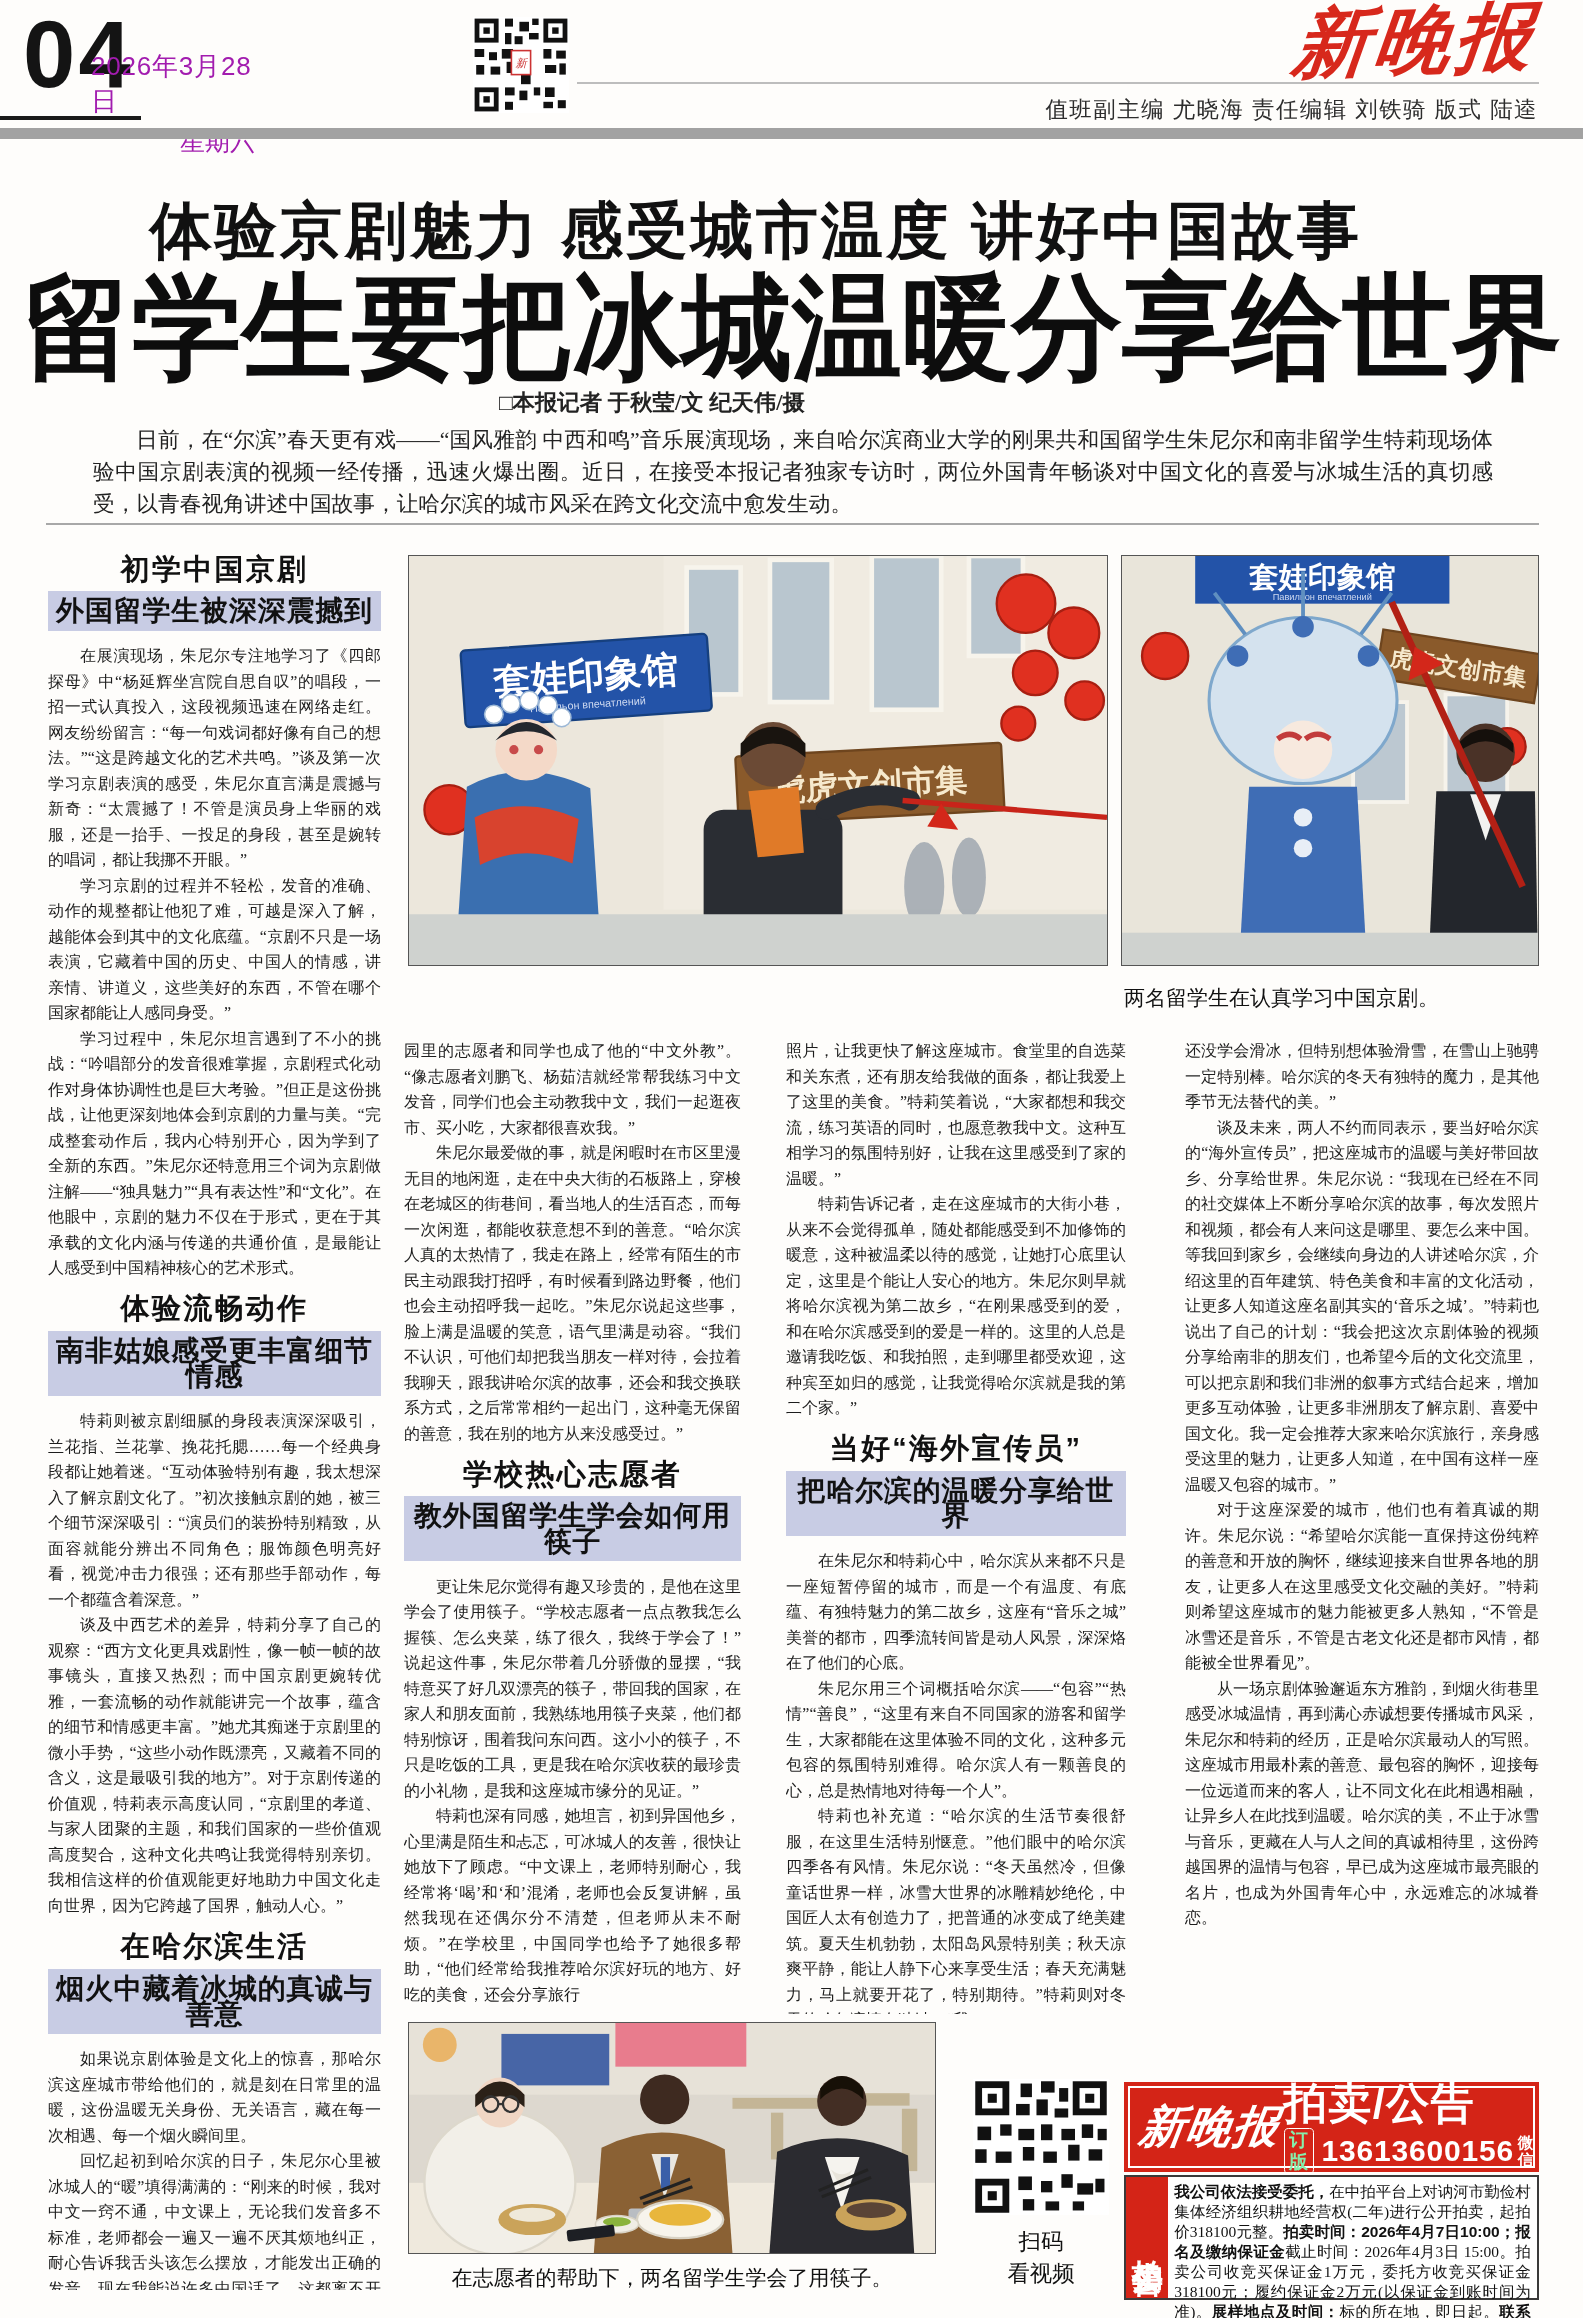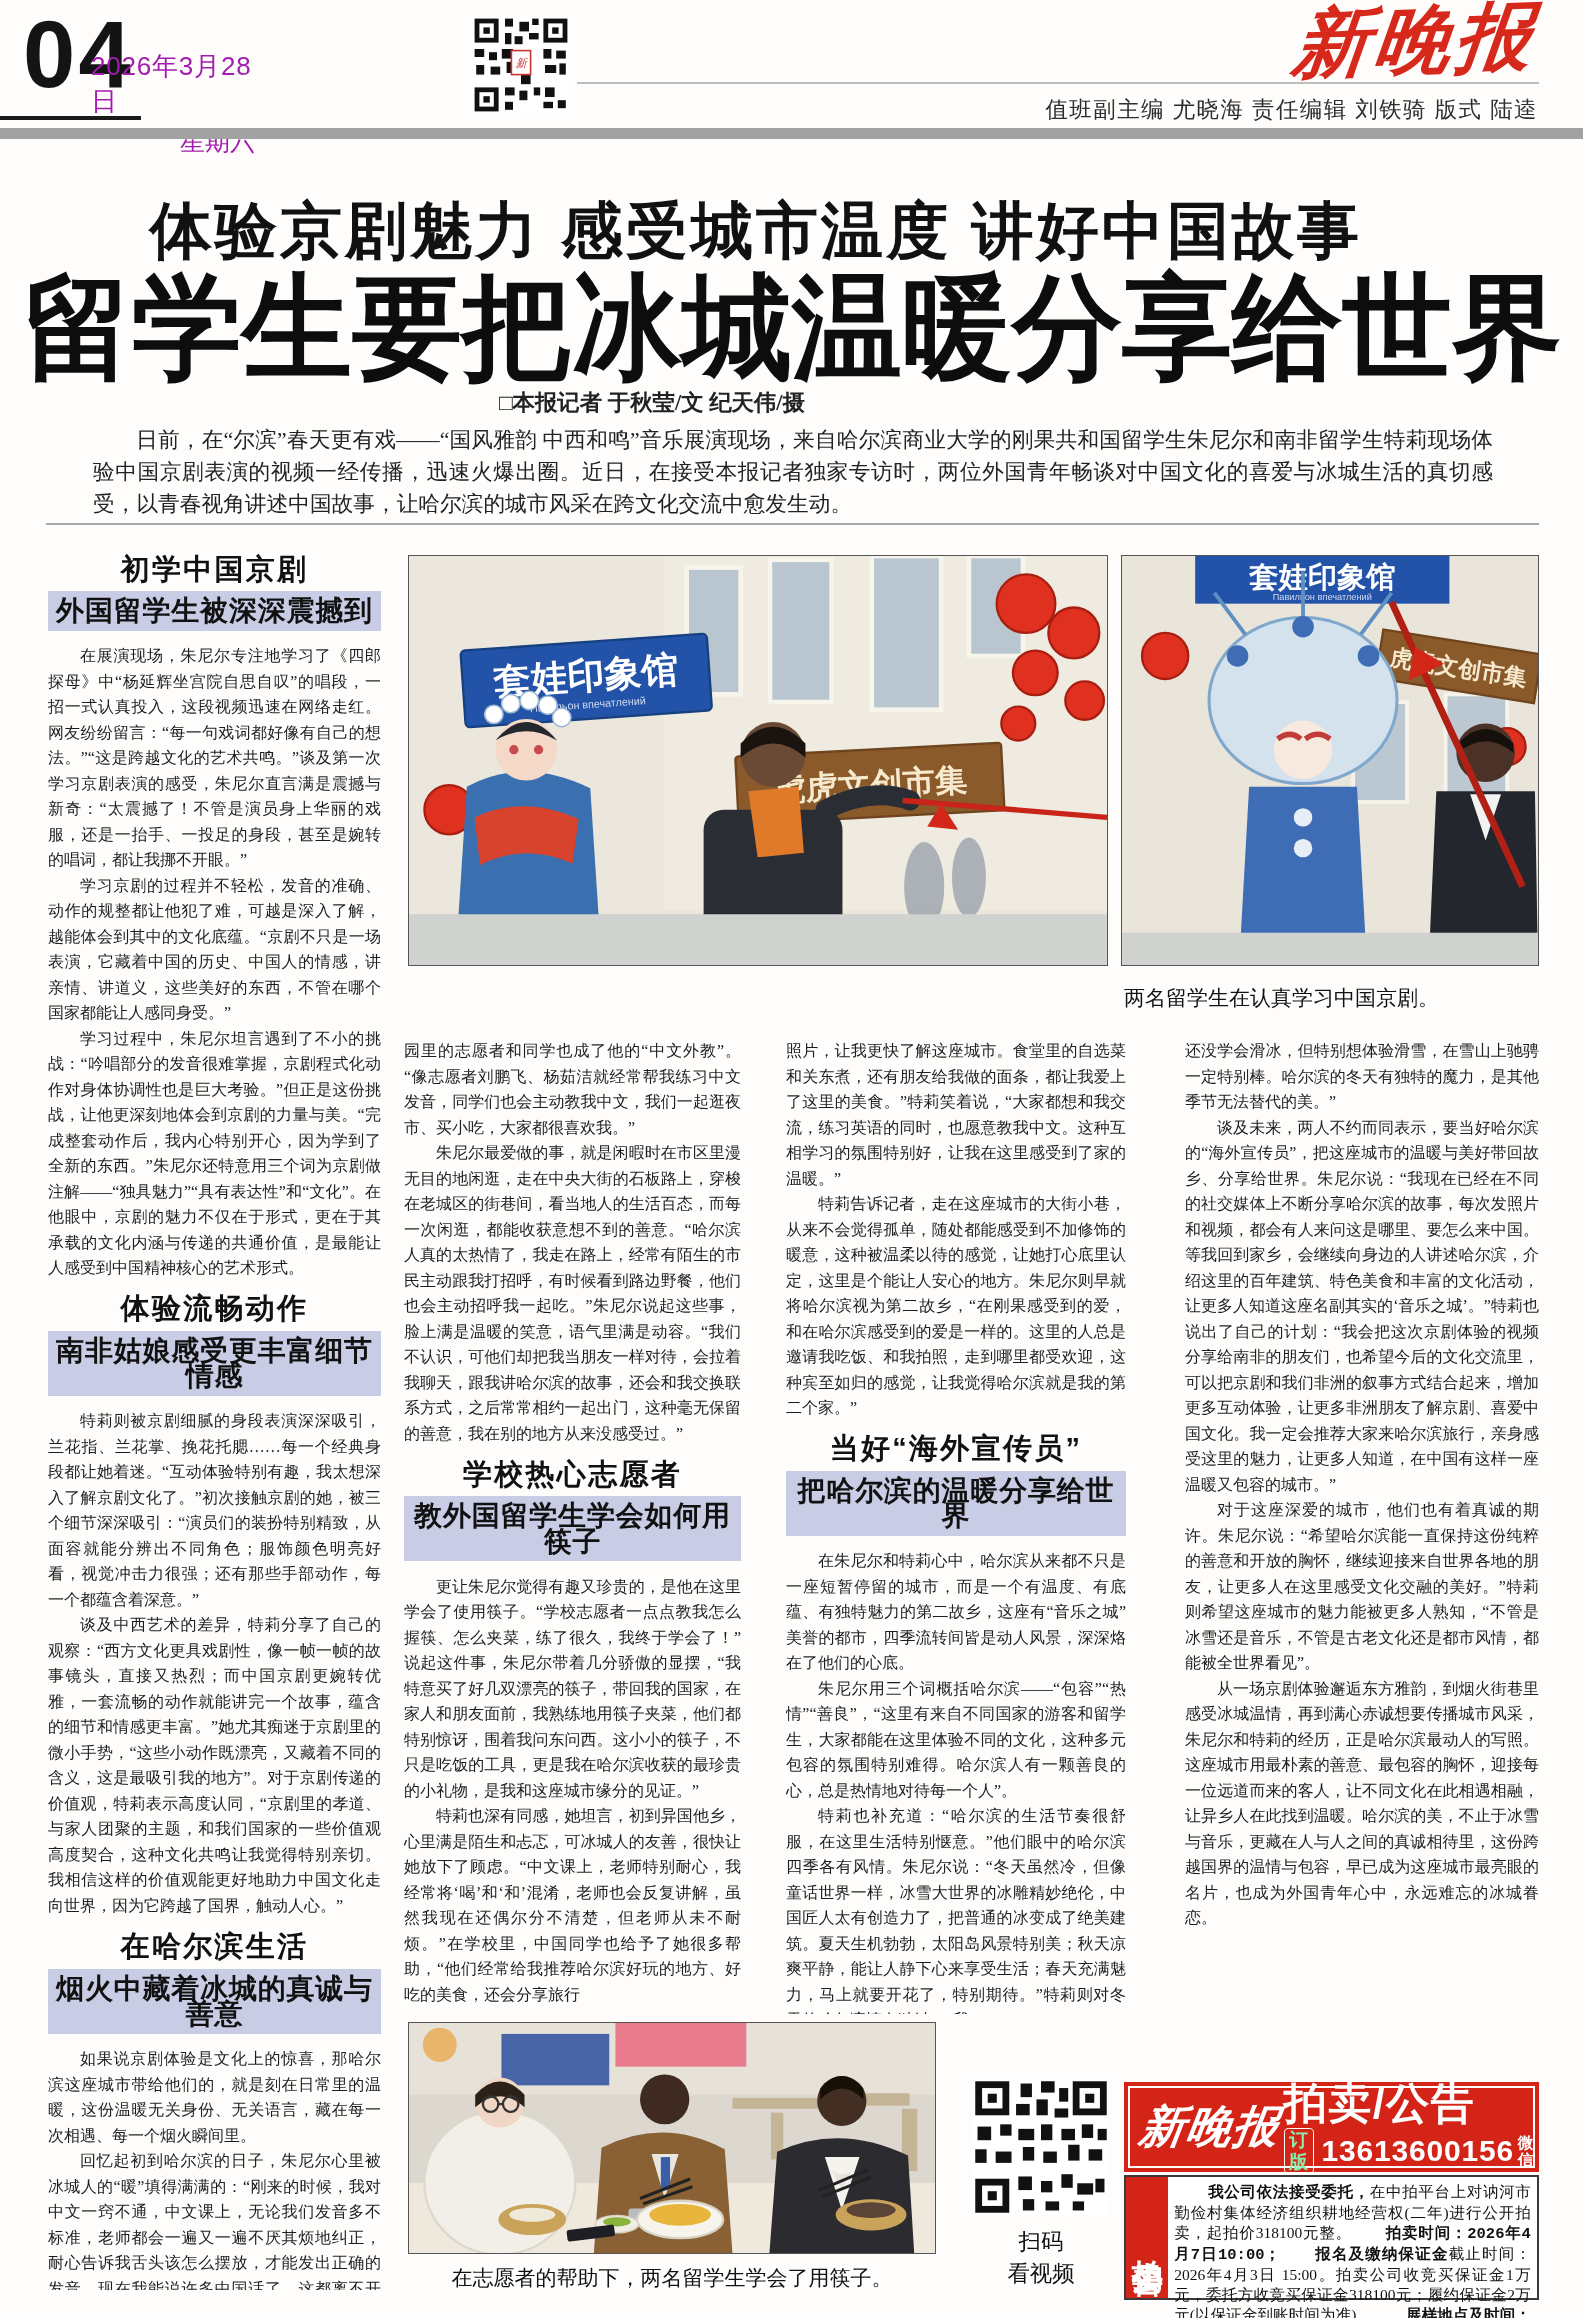--- a/index.html
+++ b/index.html
@@ -80,21 +80,21 @@
   .ad-phone{font-family:"Liberation Sans",sans-serif;font-weight:900;font-size:30px;color:#fff;
             letter-spacing:0.8px;line-height:1;margin-left:8px;}
   .ad-wechat{font-family:"Liberation Sans",sans-serif;font-size:15.5px;font-weight:bold;color:#fff;
              width:17px;line-height:1.1;margin-left:3.9px;}
   .ad-body{position:absolute;left:1124px;top:2175px;width:415px;height:125px;border:2.3px solid #3a3a3a;
            box-sizing:border-box;display:flex;background:#fff;}
   .ad-side{background:#d42417;color:#fff;font-family:"Liberation Sans",sans-serif;font-weight:900;
            font-size:31px;writing-mode:vertical-rl;text-orientation:upright;letter-spacing:1.5px;
            width:42px;display:flex;align-items:center;justify-content:center;flex:none;}
   .ad-text{flex:1;padding:4.6px 6.2px;font-size:15.5px;line-height:20px;text-align:justify;color:#111;}
-  .ad-text b{font-family:Liberation Mono, monospace;font-weight:bold;margin-left:34px;}
+  .ad-text b{font-family:Liberation Sans, sans-serif;font-weight:bold;}
 </style>
 </head>
 <body>
 
 <div class="page">
 
   <div class="page-num">04</div>
   <div class="page-num-rule"></div>
   <div class="date-block">
     <div class="date-line">2026年3月28日</div>

